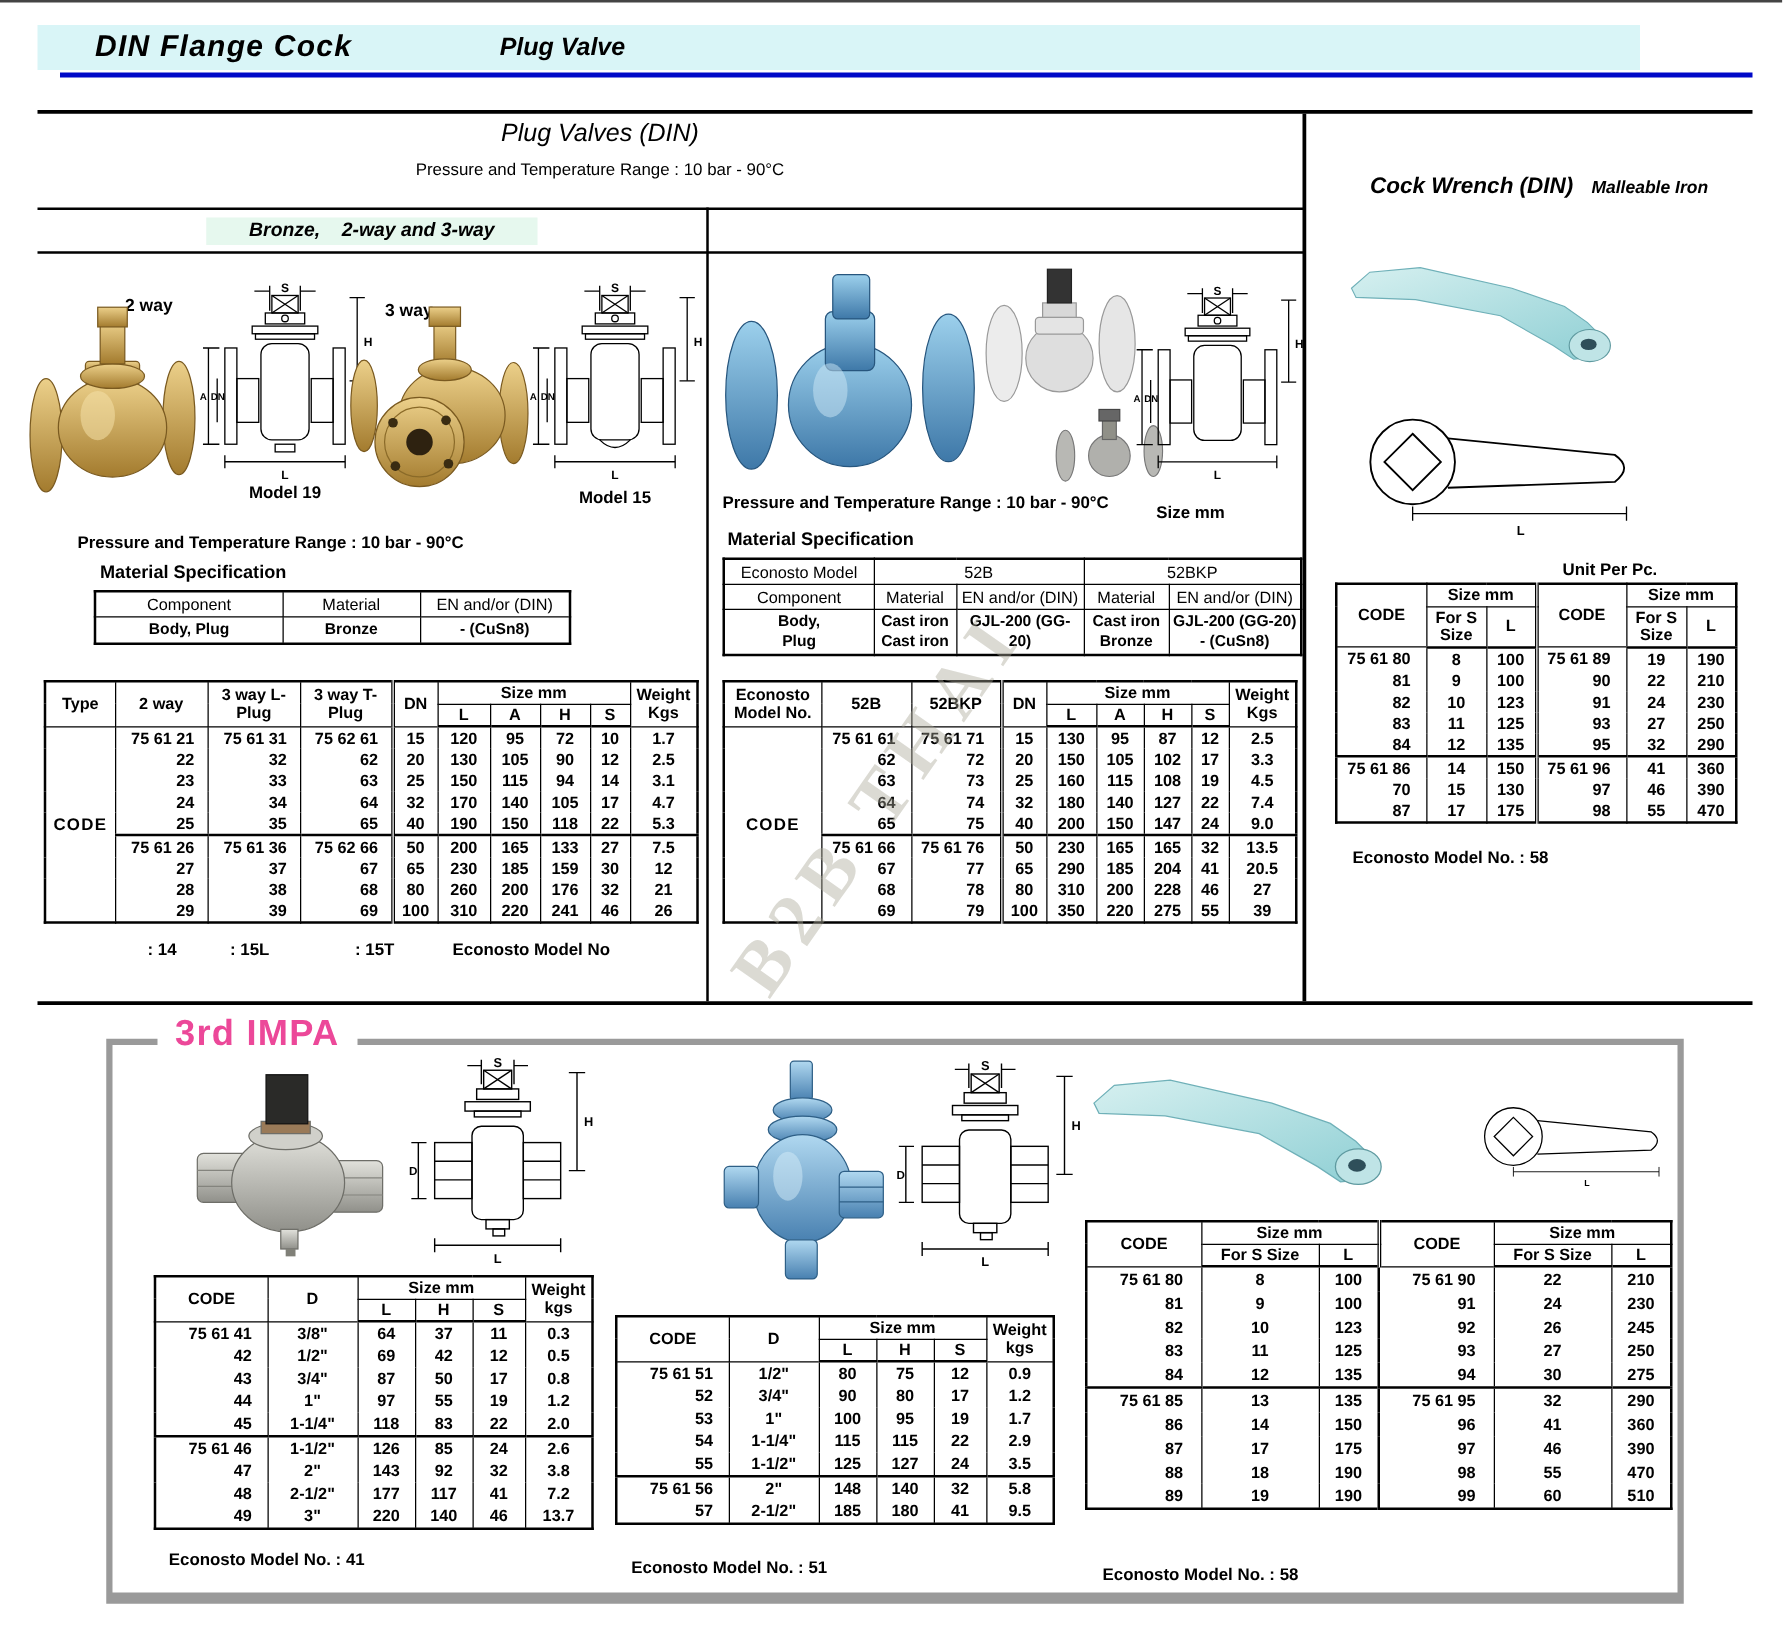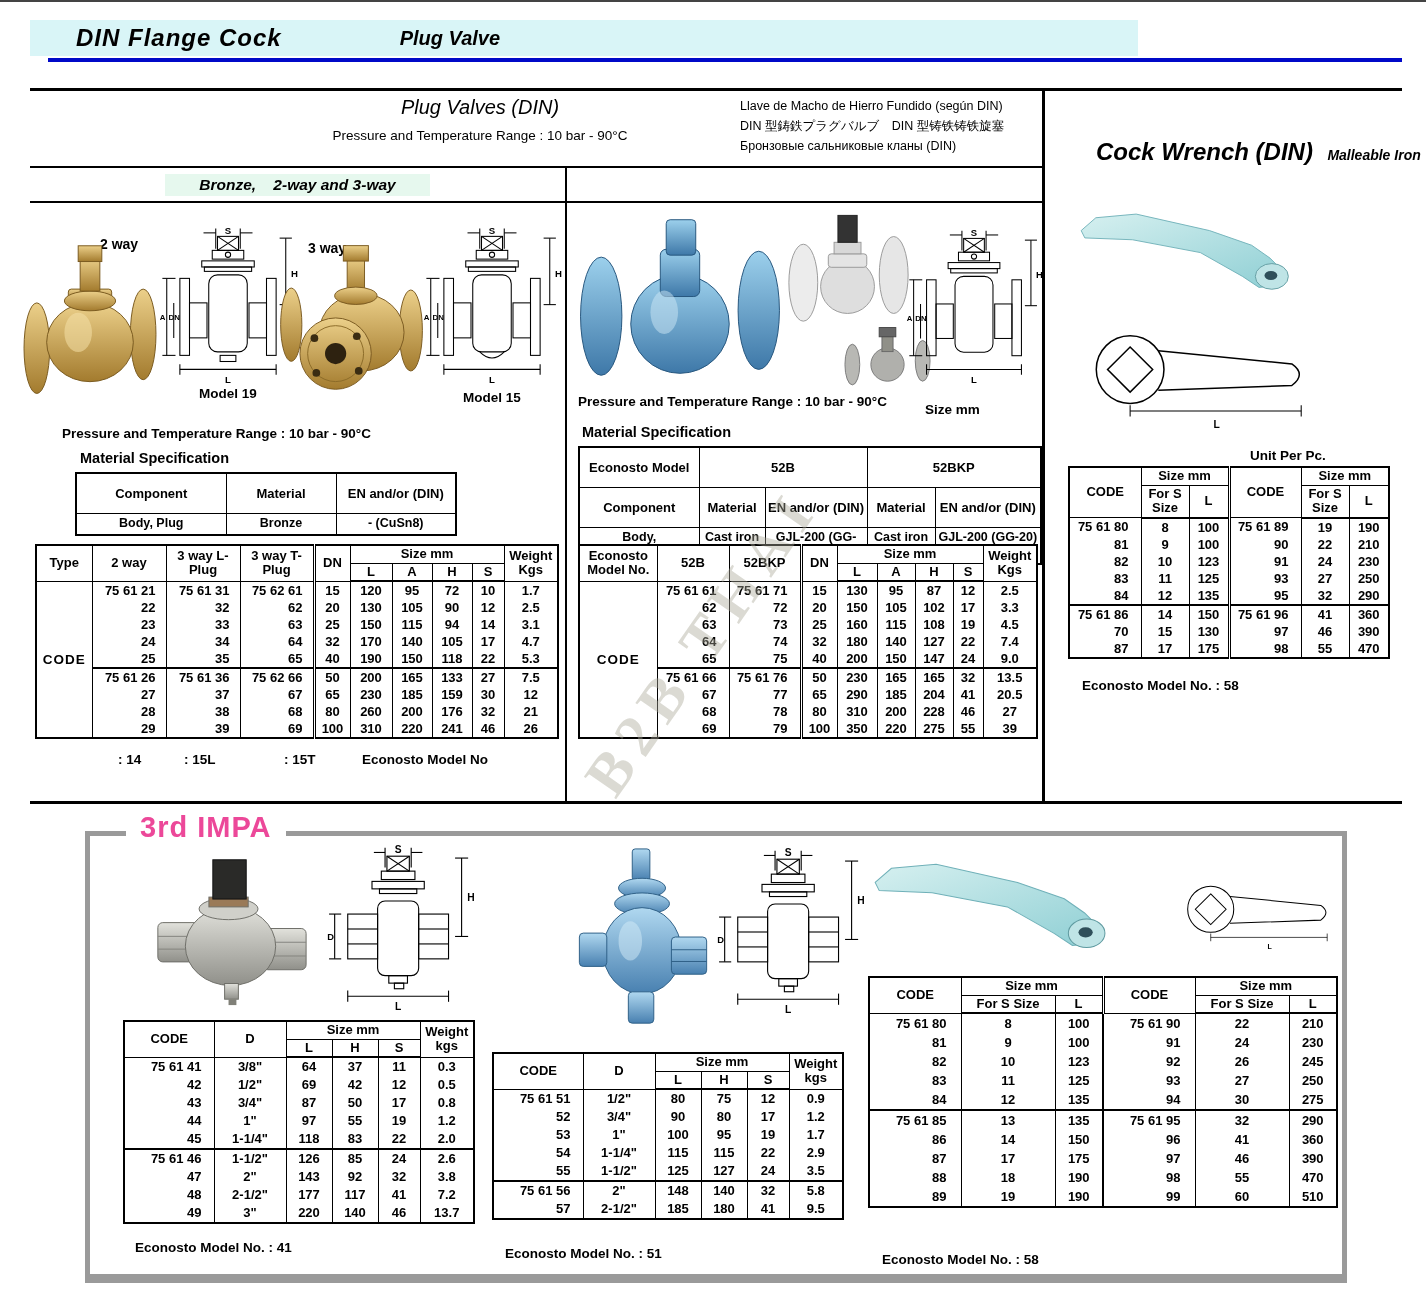--- a/index.html
+++ b/index.html
@@ -2,21 +2,21 @@
 <html><head>
 <meta charset="utf-8">
 <style>
   html,body{margin:0;padding:0;background:#fff;}
   .page{position:relative;width:1426px;height:1306px;background:#fff;overflow:hidden;
         font-family:"Liberation Sans",sans-serif;color:#000;}
   .abs{position:absolute;}
 
   
   .topline{position:absolute;left:0;top:0;width:1426px;height:2px;background:#444;}
-  .hdrband{position:absolute;left:30px;top:20px;width:1108px;height:36px;background:#d9f5f7;
+  .hdrband{position:absolute;left:30px;top:20px;width:1282px;height:36px;background:#d9f5f7;
            display:flex;align-items:center;}
   .hdr-t1{font-size:24px;font-weight:bold;font-style:italic;margin-left:46px;letter-spacing:1px;}
   .hdr-t2{font-size:20px;font-weight:bold;font-style:italic;margin-left:118px;}
   .bluerule{position:absolute;left:48px;top:58px;width:1354px;height:4px;background:#0009c8;}
 
   
   .mainbox{position:absolute;left:30px;top:88px;width:1372px;height:710px;
            border-top:3px solid #000;border-bottom:3px solid #000;}
   .vdiv1{position:absolute;left:535px;top:75px;width:2px;height:635px;background:#000;}
   .vdiv2{position:absolute;left:1012px;top:0;width:3px;height:710px;background:#000;}
@@ -25,21 +25,21 @@
   .secband .half1{width:535px;display:flex;align-items:center;justify-content:center;}
   .secband .half2{width:479px;display:flex;align-items:center;justify-content:center;}
   .mint{background:#e6f8ee;padding:2px 34px;font-weight:bold;font-style:italic;font-size:15.5px;white-space:pre;}
 
   .intro-title{position:absolute;left:210px;top:96px;width:540px;text-align:center;
                font-size:20px;font-weight:normal;font-style:italic;}
   .intro-press{position:absolute;left:210px;top:128px;width:540px;text-align:center;font-size:13.5px;}
   .langs{position:absolute;left:740px;top:96px;width:330px;font-size:12.5px;line-height:20px;}
 
   .cw-title{position:absolute;left:1096px;top:138px;width:320px;white-space:nowrap;}
-  .cw-title .a{font-size:24px;font-weight:bold;font-style:italic;}
+  .cw-title .a{font-size:18px;font-weight:bold;font-style:italic;}
   .cw-title .b{font-size:14px;font-weight:bold;font-style:italic;margin-left:10px;}
 
   .lbl-way{position:absolute;font-size:14px;font-weight:bold;}
   .caption{position:absolute;font-size:13.5px;font-weight:bold;text-align:center;width:120px;}
   .press-note{position:absolute;font-size:13.5px;font-weight:bold;}
   .mspec{position:absolute;font-size:14.5px;font-weight:bold;}
   .plain-note{position:absolute;font-size:13.5px;font-weight:bold;}
 
   
   table{border-collapse:collapse;table-layout:fixed;background:#fff;}
@@ -60,21 +60,21 @@
   .tbl-cast td:nth-last-child(6){border-left:3px double #000;}
   .tbl-wr td:nth-last-child(6),.tbl-wr td:nth-last-child(3){text-align:right;padding-right:12px;}
   .tbl-wr td:nth-last-child(3){border-left:3px double #000;}
   .tbl-imp td:nth-last-child(6){text-align:right;padding-right:12px;}
   .tbl-imp td{height:18px;line-height:18px;}
   .tbl-impr td:nth-last-child(6),.tbl-impr td:nth-last-child(3){text-align:right;padding-right:14px;}
   .tbl-impr td:nth-last-child(3){border-left:2.5px solid #000;}
   .tbl-impr td{height:19px;line-height:19px;}
 
   .spec{border:2px solid #000;font-size:13px;position:absolute;}
-  .spec th{border:1px solid #000;font-weight:bold;text-align:center;padding:12px 2px;font-size:13px;}
+  .spec th{border:1px solid #000;font-weight:normal;text-align:center;padding:2px 2px;font-size:13px;}
   .spec td{border:1px solid #000;text-align:center;font-weight:bold;padding:2px 2px;white-space:pre-line;
            font-size:12.5px;line-height:1.25;}
 
   .bfoot{position:absolute;font-size:13.5px;font-weight:bold;}
   .tfoot{position:absolute;font-size:13.5px;font-weight:bold;}
 
   
   .watermark{position:absolute;left:492px;top:608px;width:420px;text-align:center;
              transform:rotate(-55deg);font-family:"Liberation Serif",serif;
              font-size:60px;letter-spacing:10px;color:#aaa898;opacity:.42;font-weight:bold;}
@@ -106,25 +106,20 @@
     <div class="vdiv2"></div>
     <div class="secband">
       <div class="half1">
         <span class="mint">Bronze,    2-way and 3-way</span>
       </div>
     </div>
   </div>
 
   <div class="intro-title">Plug Valves (DIN)</div>
   <div class="intro-press">Pressure and Temperature Range : 10 bar - 90°C</div>
-  <div class="langs">
-    <div>Llave de Macho de Hierro Fundido (según DIN)</div>
-    <div>DIN 型鋳鉄プラグバルブ　DIN 型铸铁铸铁旋塞</div>
-    <div>Бронзовые сальниковые кланы (DIN)</div>
-  </div>
 
   <div class="cw-title">
     <span class="a">Cock Wrench (DIN)</span>
     <span class="b">Malleable Iron</span>
   </div>
 
   <div class="lbl-way" style="left:100px;top:236px;">2 way</div>
   <div class="lbl-way" style="left:308px;top:240px;">3 way</div>
 
   <svg class="abs" style="left:20px;top:232px;" width="140" height="192" viewBox="0 0 140 195">

